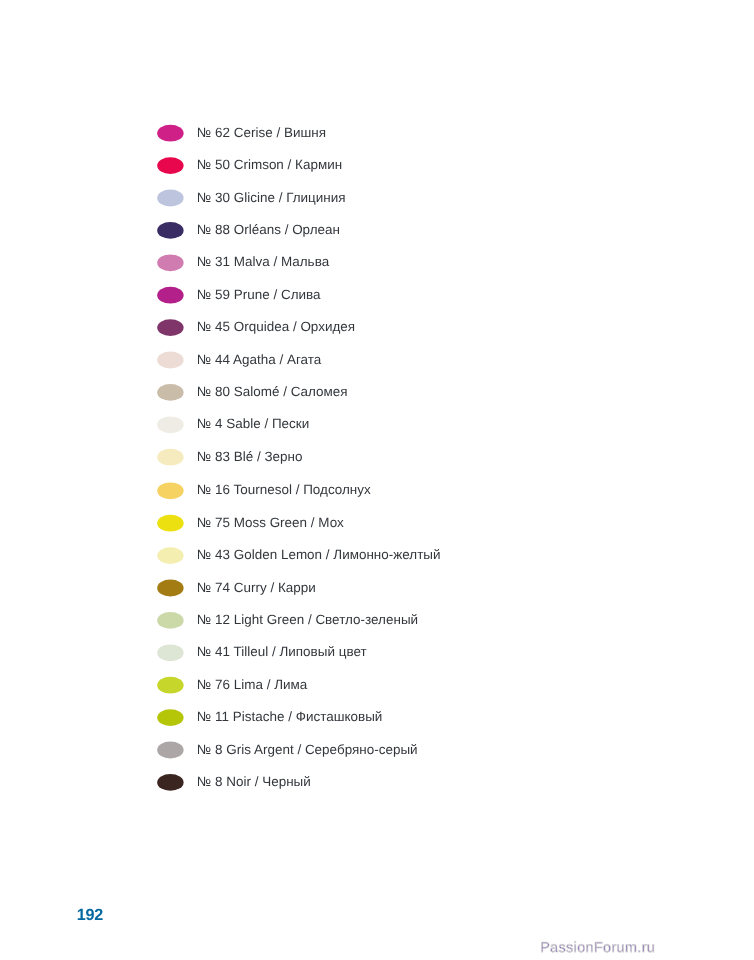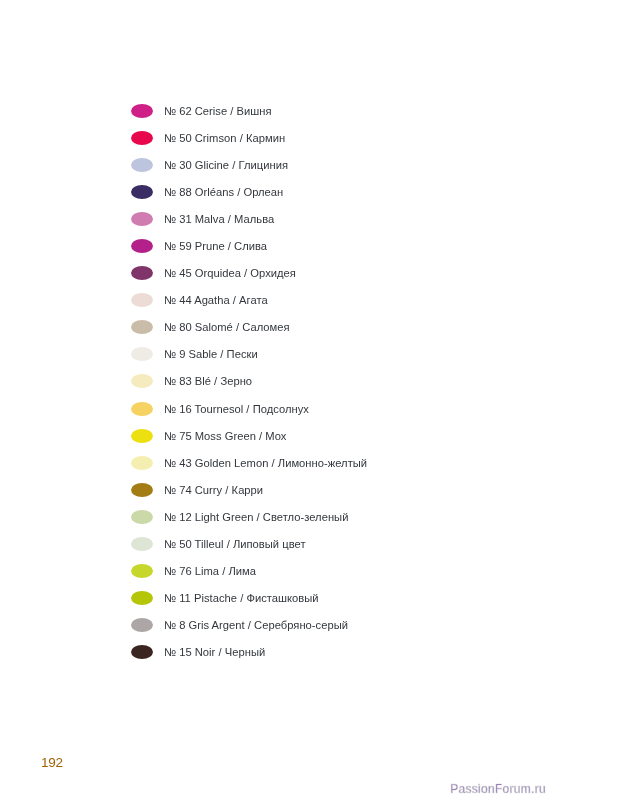--- a/index.html
+++ b/index.html
@@ -47,25 +47,25 @@
   }
   .color-label {
     font-size: 11.2px;
     color: #33373c;
     letter-spacing: 0.02px;
     white-space: nowrap;
     line-height: 14px;
   }
   .page-number {
     position: absolute;
-    left: 41px;
+    left: 64px;
     top: 755px;
     font-size: 13.5px;
-    font-weight: normal;
-    color: #a16207;
+    font-weight: bold;
+    color: #0369a1;
     letter-spacing: -0.2px;
   }
   .watermark {
     position: absolute;
     right: 10px;
     bottom: 4px;
     font-size: 12px;
     letter-spacing: 0.3px;
     color: #4c1d95;
     -webkit-text-stroke: 0.7px #d9d9d9;
@@ -131,21 +131,21 @@
       <div class="color-row">
         <div class="swatch-cell">
           <span class="swatch" style="background: rgb(201, 188, 168);"></span>
         </div>
         <span class="color-label">№ 80 Salomé / Саломея</span>
       </div>
       <div class="color-row">
         <div class="swatch-cell">
           <span class="swatch" style="background: rgb(238, 236, 229);"></span>
         </div>
-        <span class="color-label">№ 9 Sable / Пески</span>
+        <span class="color-label">№ 4 Sable / Пески</span>
       </div>
       <div class="color-row">
         <div class="swatch-cell">
           <span class="swatch" style="background: rgb(245, 235, 190);"></span>
         </div>
         <span class="color-label">№ 83 Blé / Зерно</span>
       </div>
       <div class="color-row">
         <div class="swatch-cell">
           <span class="swatch" style="background: rgb(246, 210, 99);"></span>
@@ -173,21 +173,21 @@
       <div class="color-row">
         <div class="swatch-cell">
           <span class="swatch" style="background: rgb(203, 217, 168);"></span>
         </div>
         <span class="color-label">№ 12 Light Green / Светло-зеленый</span>
       </div>
       <div class="color-row">
         <div class="swatch-cell">
           <span class="swatch" style="background: rgb(221, 229, 213);"></span>
         </div>
-        <span class="color-label">№ 50 Tilleul / Липовый цвет</span>
+        <span class="color-label">№ 41 Tilleul / Липовый цвет</span>
       </div>
       <div class="color-row">
         <div class="swatch-cell">
           <span class="swatch" style="background: rgb(198, 214, 43);"></span>
         </div>
         <span class="color-label">№ 76 Lima / Лима</span>
       </div>
       <div class="color-row">
         <div class="swatch-cell">
           <span class="swatch" style="background: rgb(181, 197, 7);"></span>
@@ -197,21 +197,21 @@
       <div class="color-row">
         <div class="swatch-cell">
           <span class="swatch" style="background: rgb(172, 167, 166);"></span>
         </div>
         <span class="color-label">№ 8 Gris Argent / Серебряно-серый</span>
       </div>
       <div class="color-row">
         <div class="swatch-cell">
           <span class="swatch" style="background: rgb(59, 37, 32);"></span>
         </div>
-        <span class="color-label">№ 15 Noir / Черный</span>
+        <span class="color-label">№ 8 Noir / Черный</span>
       </div>
     </div>
 
   <div class="page-number">192</div>
 
   <div class="watermark">PassionForum.ru</div>
 
 </div>
 
 </body></html>

